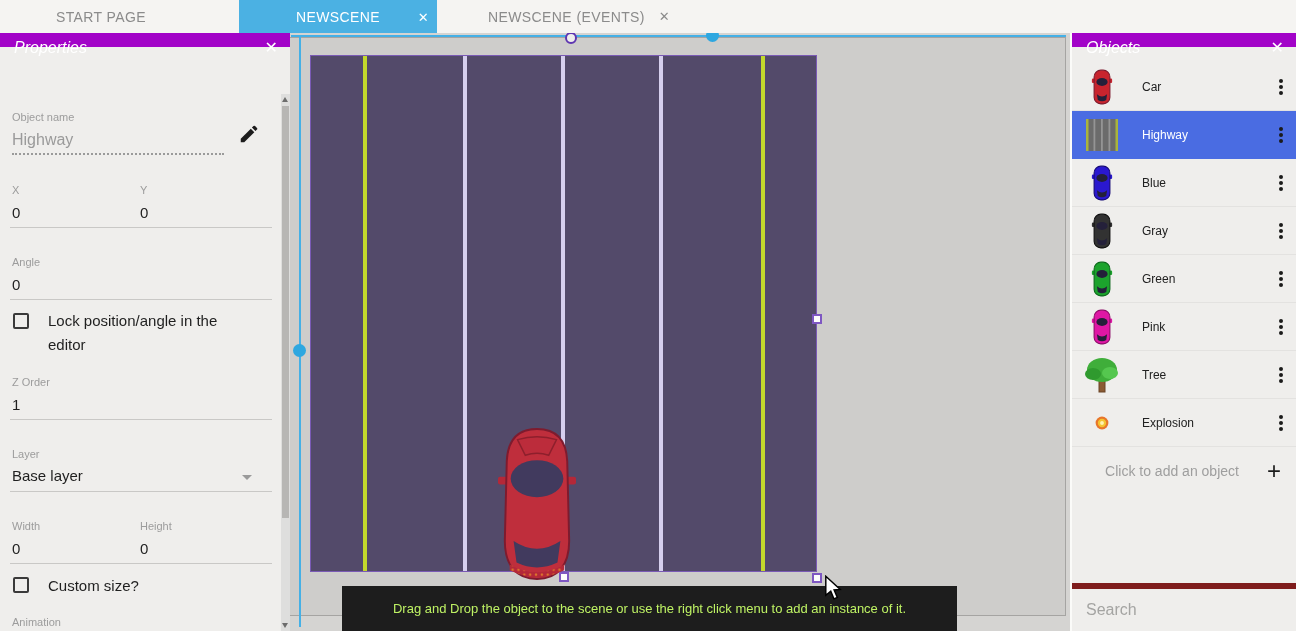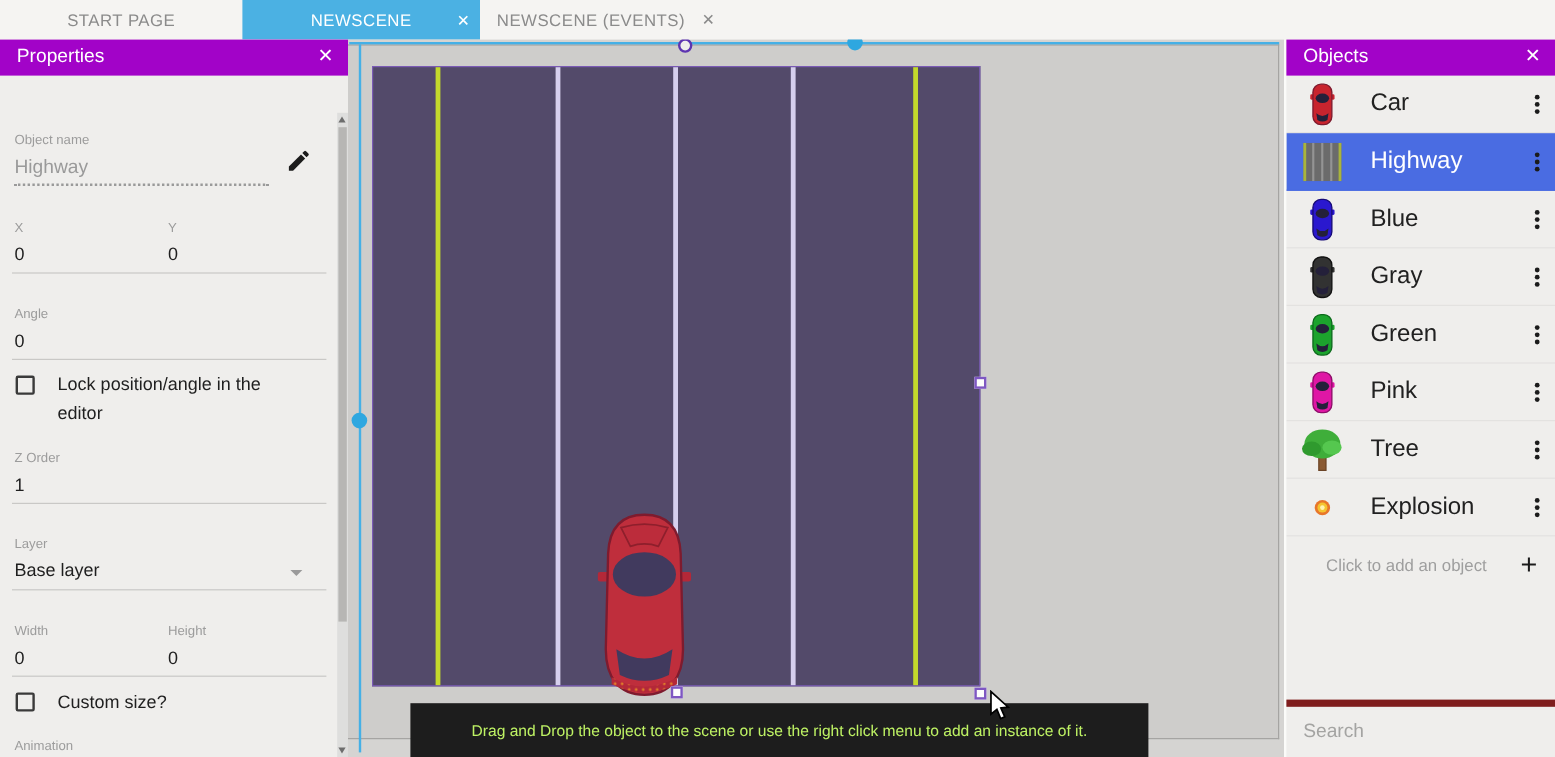--- a/index.html
+++ b/index.html
@@ -1,29 +1,29 @@
 <!DOCTYPE html>
 <html><head>
 <meta charset="utf-8">
 <style>
   * { margin:0; padding:0; box-sizing:border-box; }
   html,body { width:1296px; height:631px; overflow:hidden; }
   body { position:relative; font-family:"Liberation Sans", sans-serif; background:#f5f4f2; }
 
   
-  .tabbar { position:absolute; left:0; top:0; width:100%; height:50px; background:#f5f4f2; display:flex; }
+  .tabbar { position:absolute; left:0; top:0; width:100%; height:50px; background:#f5f4f2; display:flex;gap:37px; }
   .tab { height:33px; display:flex; align-items:center; justify-content:center; font-size:14px; color:#8b8b8b; letter-spacing:.4px; cursor:pointer; }
   .tab.t1 { width:202px; }
   .tab.t2 { width:198px; background:#4bb1e3; color:#fff; position:relative; }
   .tab.t2 .tabclose { position:absolute; right:8px; top:50%; transform:translateY(-50%); color:#fff; font-size:13px; }
   .tab.t3 { width:212px; justify-content:space-between; padding:0 16px 0 14px; }
   .tabclose { font-size:13px; color:#8b8b8b; cursor:pointer; }
 
   
-  .panel-header { position:absolute; left:0; top:0; right:0; height:30px; background:#a203c8; color:#fff; font-size:16px; line-height:30px; padding-left:14px; }
+  .panel-header { position:absolute; left:0; top:0; right:0; height:14px; background:#a203c8; color:#fff; font-size:16px; line-height:30px; padding-left:14px;font-style:italic; }
   .panel-close { position:absolute; right:12px; top:0; height:30px; line-height:30px; color:#fff; font-size:16px; cursor:pointer; }
 
   
   .left-panel { position:absolute; left:0; top:33px; width:290px; height:598px; background:#efeeec; z-index:5; }
   .lp-body { position:absolute; left:0; top:30px; right:0; bottom:0; }
   .flabel { position:absolute; font-size:11px; color:#9c9c9c; }
   .fvalue { position:absolute; font-size:15px; color:#1f1f1f; }
   .fline  { position:absolute; border-bottom:1px solid #c9c8c6; }
   .name-value { color:#9a9a9a; font-size:16px; border-bottom:2px dotted #9a9a9a; width:212px; padding-bottom:4px; }
   .edit-btn { position:absolute; left:238px; top:60px; width:24px; height:24px; cursor:pointer; }
@@ -51,21 +51,21 @@
   .handle { position:absolute; width:10px; height:10px; background:#fdfdfd; border:2px solid #7e57c2; z-index:5; }
   .car-sprite { position:absolute; left:208px; top:387px; width:78px; height:158px; z-index:2; }
   .tooltip { position:absolute; left:52px; top:553px; width:615px; height:45px; background:#1d1d1d; color:#bef264; font-size:13px; display:flex; align-items:center; justify-content:center; z-index:6; }
   .cursor { position:absolute; left:534px; top:542px; width:18px; height:26px; z-index:9; }
 
   
   .right-panel { position:absolute; right:0; top:33px; width:226px; height:598px; background:#efeeec; border-left:2px solid #fbfbf9; z-index:5; }
   .obj-list { position:absolute; left:0; top:30px; right:0; bottom:48px; overflow:hidden; }
   .obj-row { height:48px; display:flex; align-items:center; border-bottom:1px solid #e3e2e0; cursor:pointer; position:relative; }
   .obj-row .obj-icon { width:44px; margin-left:8px; display:flex; align-items:center; justify-content:center; }
-  .obj-row .obj-label { flex:1; font-size:20px; color:#212121; padding-left:18px; }
+  .obj-row .obj-label { flex:1; font-size:12px; color:#212121; padding-left:18px; }
   .obj-row.selected { background:#4a6ce2; border-bottom-color:#4a6ce2; }
   .obj-row.selected .obj-label { color:#fff; }
   .kebab { width:30px; display:flex; flex-direction:column; align-items:center; gap:2px; cursor:pointer; }
   .kebab i { width:4px; height:4px; border-radius:50%; background:#1b1b1b; }
   .add-row { height:48px; display:flex; align-items:center; cursor:pointer; }
   .add-hint { flex:1; text-align:center; font-size:14px; color:#9e9e9e; padding-left:20px; }
   .add-plus { width:44px; font-size:24px; color:#1b1b1b; font-weight:400; text-align:center; }
   .search-bar { position:absolute; left:0; right:0; bottom:0; height:48px; border-top:6px solid #7f1d1d; display:flex; align-items:center; padding:0 14px; }
   .search-bar input { flex:1; border:none; outline:none; background:transparent; font-size:16px; color:#444; font-family:"Liberation Sans",sans-serif; }
   .search-bar input::placeholder { color:#a4a4a2; }

